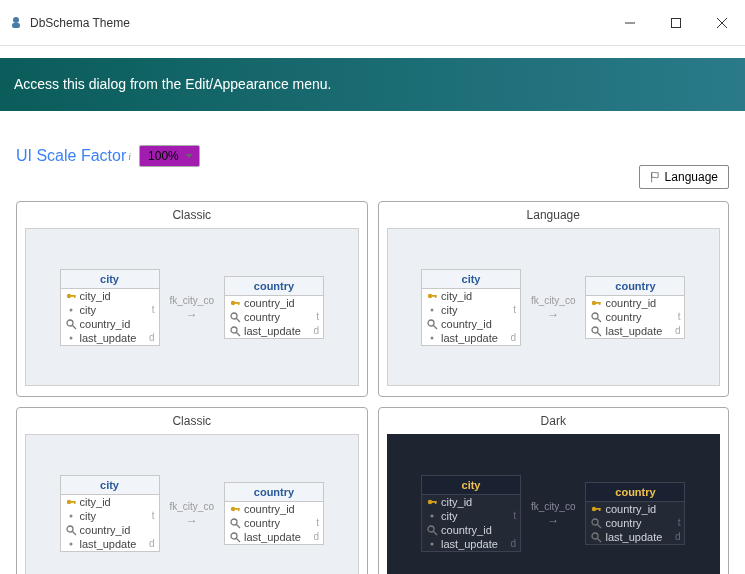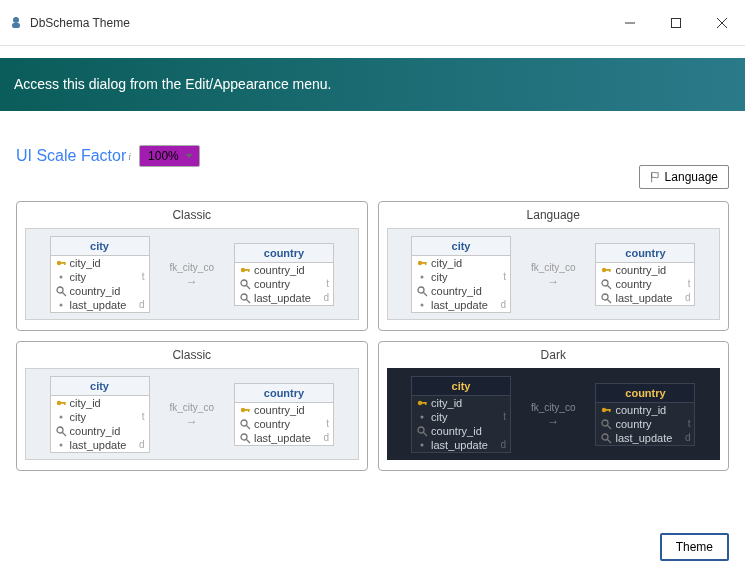--- a/index.html
+++ b/index.html
@@ -13,23 +13,23 @@
 .banner { background: linear-gradient(90deg, #0a5d5a 0%, #2a7a8a 100%); color: #fff; padding: 16px 14px; font-size: 14px; line-height: 1.5; margin-top: 12px; }
 .toprow { display: flex; align-items: center; padding: 12px 16px 8px 16px; }
 .lbl { font-size: 16px; color: #3b82f6; }
 .info-icon { font-style: italic; font-family: Georgia, serif; color: #888; font-size: 10px; margin-left: 2px; margin-right: 8px; }
 .select { border: 1px solid #aaa; background: #a21caf; padding: 2px 20px 2px 8px; font-size: 12px; position: relative; min-width: 60px; height: 22px; display: inline-flex; align-items: center; border-radius: 2px; }
 .select::after { content: ""; position: absolute; right: 6px; top: 50%; margin-top: -2px; border-left: 4px solid transparent; border-right: 4px solid transparent; border-top: 4px solid #666; }
 .btn { border: 1px solid #888; background: #fff; padding: 4px 10px; font-size: 12px; display: inline-flex; align-items: center; gap: 2px; border-radius: 2px; cursor: pointer; margin-top: 42px; }
 .btn.primary { border: 2px solid #2a5a9a; padding: 5px 14px; }
 .spacer { flex: 1; }
 .grid { display: grid; grid-template-columns: 1fr 1fr; gap: 10px; padding: 4px 16px 12px 16px; }
-.theme-card { border: 1px solid #aaa; border-radius: 4px; padding: 4px 8px 10px 8px; height: 130px; display: flex; flex-direction: column; cursor: pointer; }
+.theme-card { border: 1px solid #aaa; border-radius: 4px; padding: 4px 8px 10px 8px; height: 196px; display: flex; flex-direction: column; cursor: pointer; }
 .theme-title { text-align: center; font-size: 12px; color: #444; margin: 2px 0 6px 0; }
-.preview { flex: 1; display: flex; align-items: center; justify-content: center; gap: 20px; overflow: hidden; position: relative; }
+.preview { flex: 1; display: flex; align-items: center; justify-content: center; gap: 10px; overflow: hidden; position: relative; }
 .light-preview { background: #eceff3; border: 1px solid #d0d0d0; }
 .dark-preview { background: #1e2530; }
 .entity { background: #fff; border: 1px solid #c8c8c8; width: 100px; font-size: 11px; position: relative; }
 .entity-h { text-align: center; font-weight: bold; color: #2a5a9a; padding: 3px 0; border-bottom: 1px solid #c8c8c8; background: #f1f4f8; }
 .entity-row { display: flex; align-items: center; padding: 1px 4px; color: #444; }
 .col-icon { width: 12px; height: 12px; margin-right: 3px; flex: none; }
 .col-name { flex: 1; white-space: nowrap; overflow: hidden; }
 .col-type { color: #aaa; font-size: 10px; margin-left: 2px; }
 .fk-label { font-size: 10px; color: #999; position: absolute; }
 .arrow { color: #999; }

